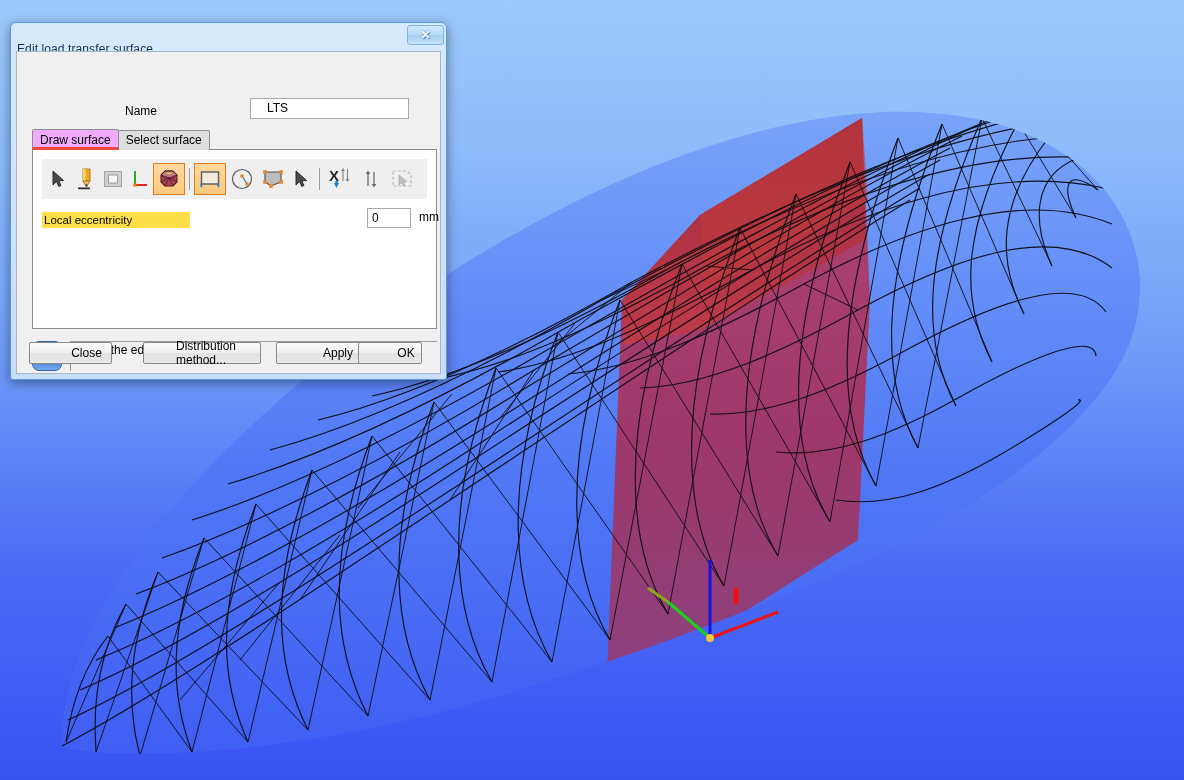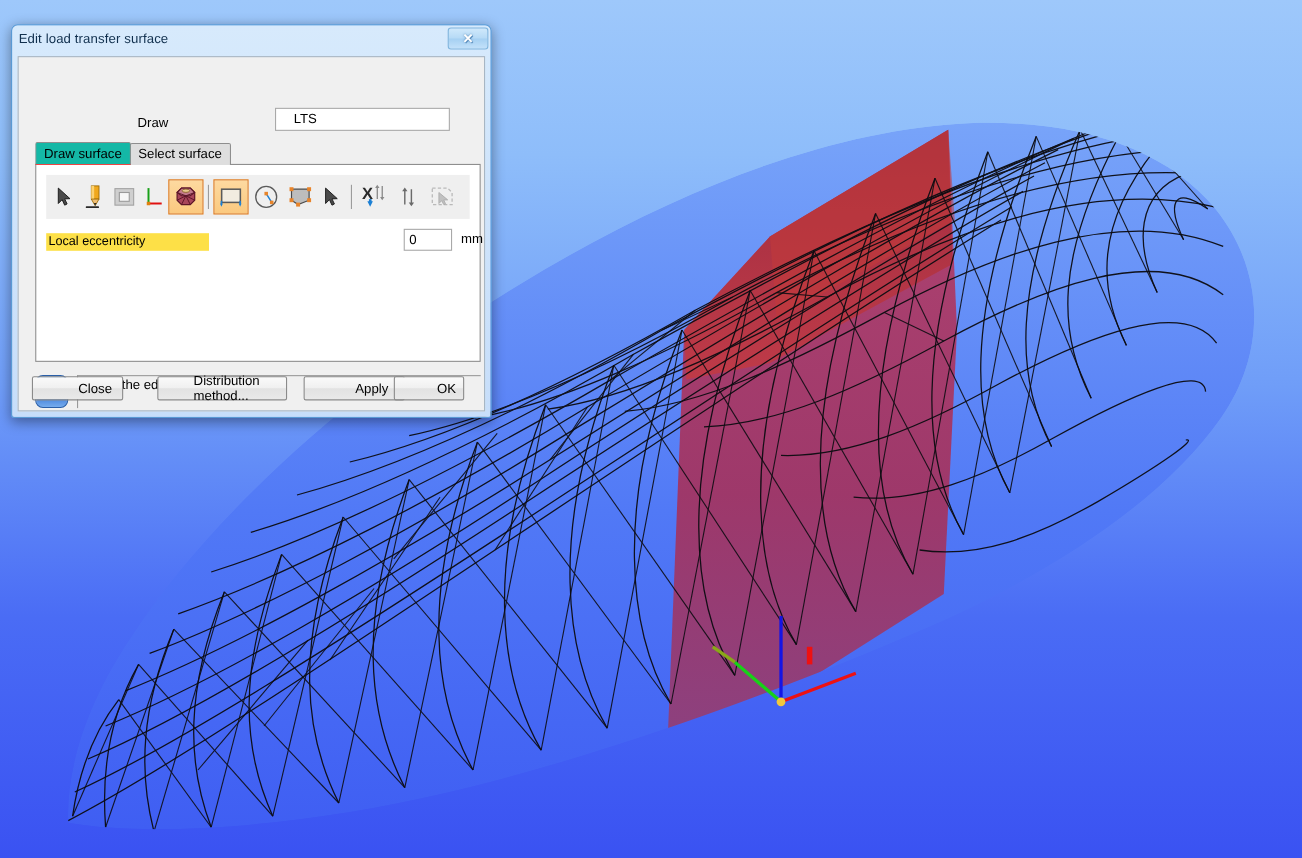--- a/index.html
+++ b/index.html
@@ -30,21 +30,21 @@
     background: linear-gradient(to bottom, #d7eafc 0%, #cfe4fb 40%, #c7defa 100%);
     box-shadow: 0 3px 12px rgba(0,0,0,0.40);
     padding: 1px;
   }
   #titlebar {
     position: absolute; left: 0; top: 0;
     width: 100%; height: 28px;
     border-radius: 5px 5px 0 0;
   }
   #title-text {
-    position: absolute; left: 6px; top: 5px;
+    position: absolute; left: 6px; top: 19px;
     font-size: 12px; color: #11304e;
     letter-spacing: 0.1px;
     white-space: nowrap;
   }
   #close-btn {
     position: absolute; right: 2px; top: 2px;
     width: 37px; height: 20px;
     border: 1px solid #7fb4dd;
     border-radius: 3px;
     background: linear-gradient(to bottom, #cfe8fb 0%, #b6daf6 48%, #a5d0f2 52%, #c3e1fa 100%);
@@ -94,24 +94,24 @@
     padding: 0 7px;
     font-size: 12px;
     color: #000;
     line-height: 19px;
     border: 1px solid #8e8e8e;
     border-bottom: none;
     cursor: pointer;
     border-radius: 2px 2px 0 0;
   }
   .tab.active {
-    background: #14b8a6;
+    background: #f0abfc;
     height: 21px;
     line-height: 20px;
-    border-bottom: 1px solid #ef4444;
+    border-bottom: 3px solid #ef4444;
     position: relative; z-index: 4; margin-top: 12px;
   }
   .tab.inactive {
     background: #dedede;
     margin-left: -1px;
     margin-bottom: 0px;
   }
 
   #tabpanel {
     position: absolute;
@@ -375,21 +375,21 @@
 
   <div id="titlebar">
     <div id="title-text">Edit load transfer surface</div>
     <div id="close-btn">
       <div class="x">✕</div>
     </div>
   </div>
 
   <div id="client">
 
-    <div id="name-label">Draw</div>
+    <div id="name-label">Name</div>
     <div id="name-input">LTS</div>
 
     <div id="tabs">
       <div class="tab active">Draw surface</div>
       <div class="tab inactive">Select surface</div>
     </div>
 
     <div id="tabpanel">
 
       <div id="toolbar">

